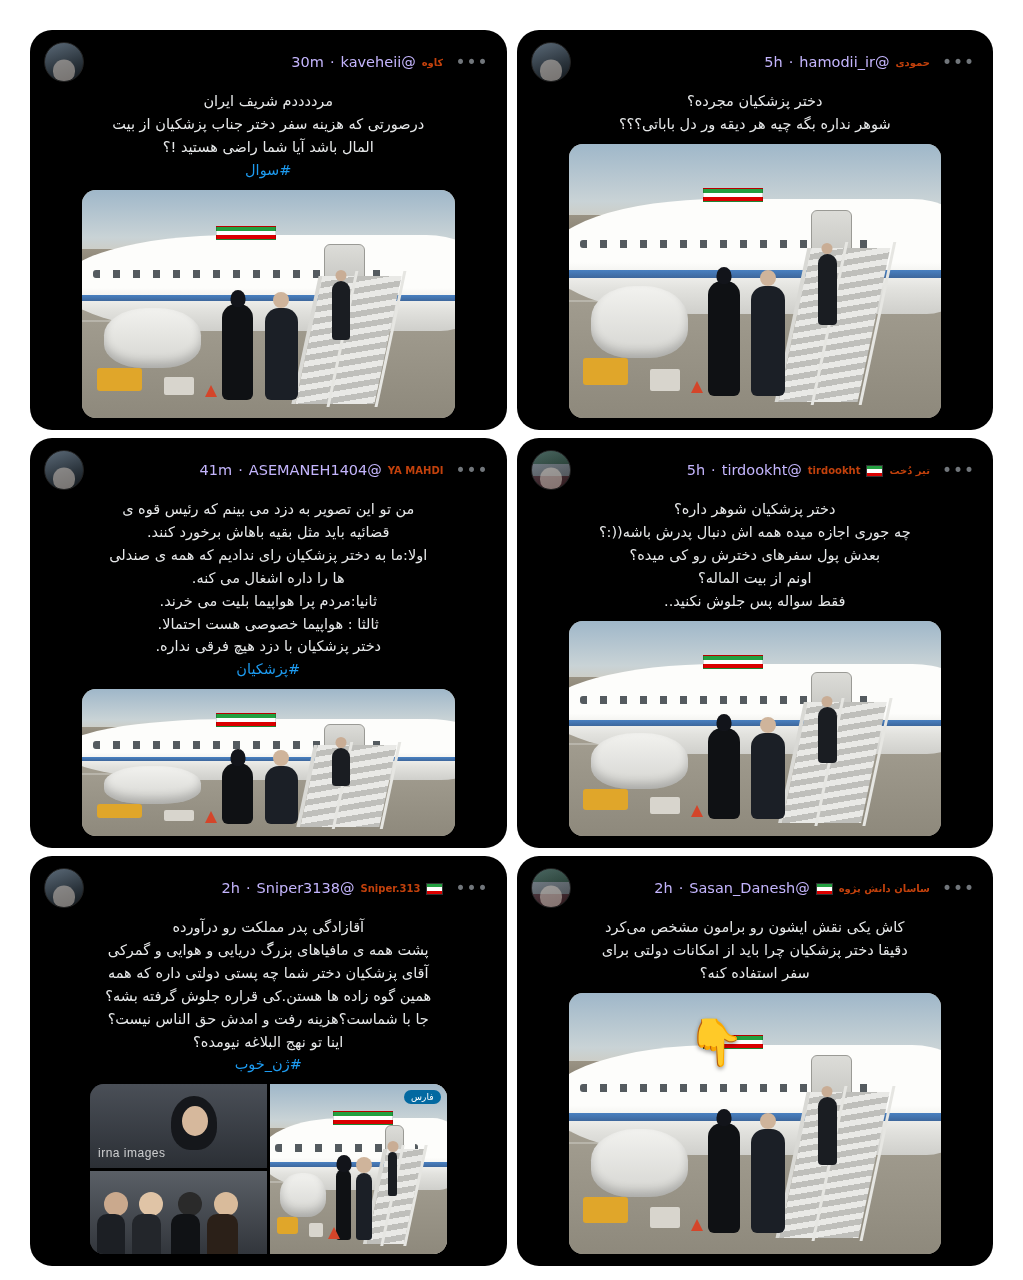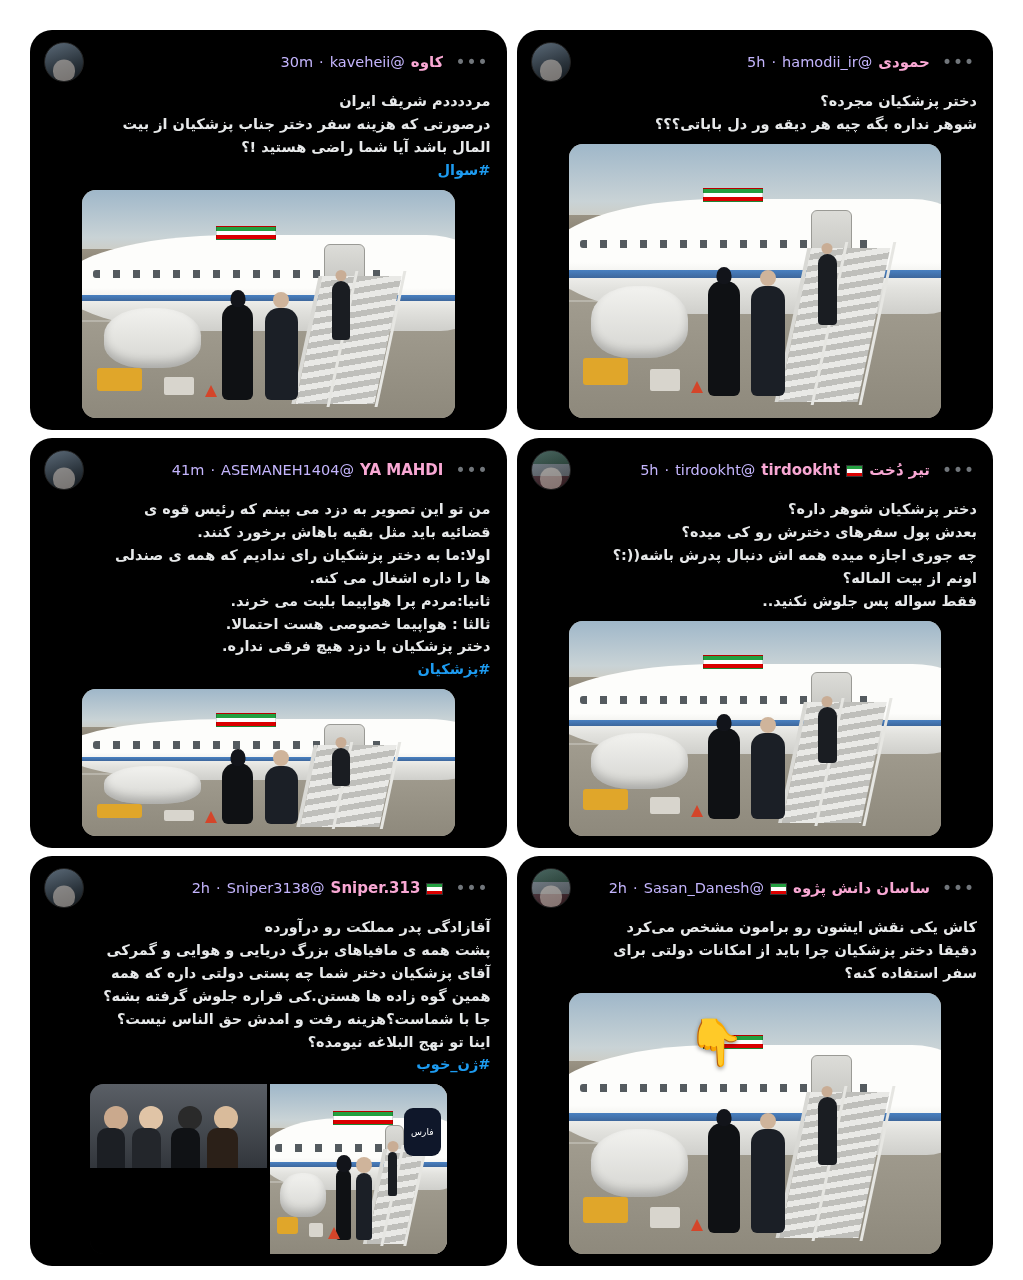--- a/index.html
+++ b/index.html
@@ -64,23 +64,23 @@
     display: flex;
     align-items: center;
     gap: 6px;
     flex: 1 1 auto;
     direction: rtl;
     flex-wrap: nowrap;
     overflow: hidden;
     justify-content: flex-start;
   }
   .dispname {
-    color: #f9a8d4;
+    color: #c2410c;
     font-weight: bold;
-    font-size: 15px;
+    font-size: 10px;
     white-space: nowrap;
   }
   .flagbox {
     display:inline-block;
     width: 17px; height: 12px;
     background: linear-gradient(180deg,#239f40 0 33%, #ffffff 33% 66%, #da0000 66% 100%);
     border: 1px solid #333;
     position: relative;
     top: 1px;
     flex: 0 0 auto;
@@ -93,26 +93,25 @@
   .more {
     color: #71767b;
     font-size: 17px;
     letter-spacing: 1px;
     margin-inline-start: auto;
     padding: 0 4px;
     flex: 0 0 auto;
   }
   .body {
     direction: rtl;
-    text-align: right;
+    text-align: center;
     color: #e7e9ea;
     font-size: 14.5px;
     line-height: 1.58;
     padding: 4px 4px 6px 4px;
-    font-weight: bold;
   }
   .tag { color:#1d9bf0; }
   .media {
     flex: 1 1 auto;
     border-radius: 14px;
     overflow: hidden;
     position: relative;
     margin: 2px 4px 0 4px;
     background: #0b0b0b;
     min-height: 40px;
@@ -200,23 +199,23 @@
     top: 10%;
     text-shadow: 0 2px 4px rgba(0,0,0,.4);
   }
   
   .grid-media { position:absolute; inset:0; display:grid;
     grid-template-columns: 1fr 1fr; grid-template-rows: 1fr 1fr; gap:3px; background:#000; }
   .cellA { grid-row: 1 / span 2; position:relative; overflow:hidden; background:#b9b4a8; }
   .cellB { position:relative; overflow:hidden; background:#2a2d33; }
   .cellC { position:relative; overflow:hidden; background:#3a3d42; }
   .logo-badge {
-    position:absolute; top:24px; right:6px;
-    background:#0f172a; color:#fff; font-size:9px;
-    border-radius:9px; padding:19px 7px; letter-spacing:.5px;
+    position:absolute; top:6px; right:6px;
+    background:#0369a1; color:#fff; font-size:9px;
+    border-radius:9px; padding:2px 7px; letter-spacing:.5px;
   }
   .watermark {
     position:absolute; left:8px; bottom:8px;
     color:rgba(255,255,255,.75); font-size:12px; line-height:1.05;
     font-family:"Liberation Sans", sans-serif; letter-spacing:.5px;
   }
   .woman-podium { position:absolute; inset:0;
     background: linear-gradient(180deg,#4a4f57,#2b2f35); }
   .woman-podium::before { content:""; position:absolute; left:46%; top:14%;
     width:46px; height:54px; border-radius:50% 50% 42% 42%; background:#15171b; }
@@ -329,22 +328,22 @@
         <span class="flagbox"></span>
         <span class="dispname">tirdookht</span>
         <span class="handle">@tirdookht</span>
         <span class="dot">·</span>
         <span class="time">5h</span>
       </div>
       <span class="more">•••</span>
     </div>
     <div class="body">
       <div>دختر پزشکیان شوهر داره؟</div>
+      <div>چه جوری اجازه میده همه اش دنبال پدرش باشه((:؟</div>
       <div>بعدش پول سفرهای دخترش رو کی میده؟</div>
-      <div>چه جوری اجازه میده همه اش دنبال پدرش باشه((:؟</div>
       <div>اونم از بیت الماله؟</div>
       <div>فقط سواله پس جلوش نکنید..</div>
     </div>
     <div class="media narrow">
       <div class="scene">
         <div class="sky"></div>
           <div class="hills"></div>
           <div class="ground"></div>
         <div class="tarmac-line"></div>
         <div class="fuselage">
@@ -503,20 +502,25 @@
               </div>
             <div class="person p-crew"></div>
             <div class="person p-man"></div>
             <div class="person p-woman"></div>
             <div class="gse"></div>
               <div class="gse2"></div>
               <div class="cone"></div>
           </div>
           <span class="logo-badge">فارس</span>
         </div>
+        <div class="cellB">
+          <div class="woman-podium"></div>
+          <span class="watermark">irna
+images</span>
+        </div>
         <div class="cellC">
           <div class="panel-row">
             <span class="head h1"></span>
               <span class="head h2"></span>
             <span class="head h3"></span>
               <span class="head h4"></span>
             <span class="body-b b1"></span>
               <span class="body-b b2"></span>
             <span class="body-b b3"></span>
               <span class="body-b b4"></span>

